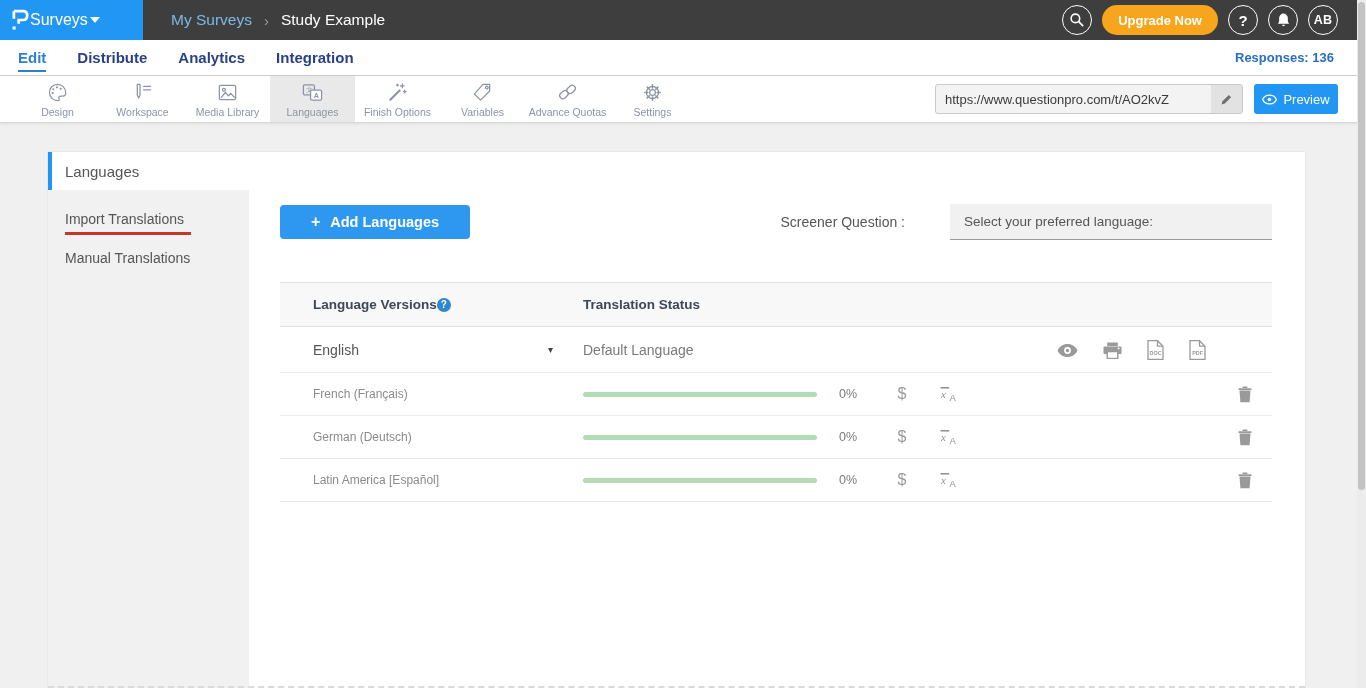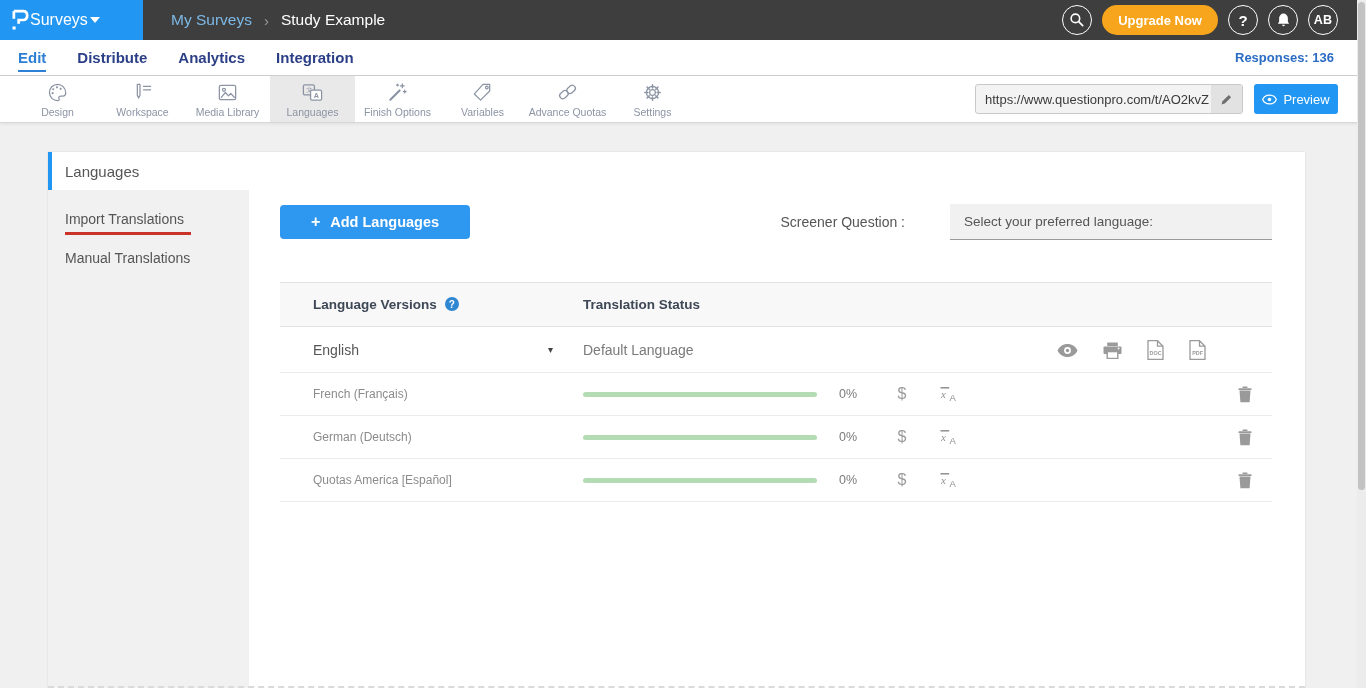--- a/index.html
+++ b/index.html
@@ -28,21 +28,21 @@
   .responses { margin-left:auto; margin-right:32px; font-size:13px; font-weight:700; color:#2b6cc4; cursor:pointer; }
 
   
   .toolbar { height:47px; background:#fff; border-bottom:1px solid #d8d8d8; box-shadow:0 1px 3px rgba(0,0,0,.08); display:flex; align-items:stretch; padding-left:15px; position:relative; z-index:3; }
   .titem { width:85px; display:flex; flex-direction:column; align-items:center; justify-content:center; gap:2px; cursor:pointer; }
   .titem.active { background:#e9e9e9; }
   .titem svg { width:23px; height:23px; stroke:#8c94a4; fill:none; stroke-width:1.3; stroke-linecap:round; stroke-linejoin:round; }
   .titem svg text { stroke:none; fill:#8c94a4; font-family:"Liberation Sans",sans-serif; }
   .tlabel { font-size:10.5px; color:#8c94a4; white-space:nowrap; }
   .toolbar-right { margin-left:auto; margin-right:28px; display:flex; align-items:center; gap:11px; }
-  .urlbox { width:268px; height:30px; background:#f3f3f3; border:1px solid #c9c9c9; border-radius:3px; display:flex; overflow:hidden; }
+  .urlbox { width:308px; height:30px; background:#f3f3f3; border:1px solid #c9c9c9; border-radius:3px; display:flex; overflow:hidden; }
   .urlbox input { flex:1; min-width:0; border:none; outline:none; background:transparent; font-family:inherit; font-size:13px; color:#3a3a3a; padding-left:9px; }
   .url-edit { width:31px; background:#e2e2e2; display:flex; align-items:center; justify-content:center; cursor:pointer; flex:none; }
   .preview-btn { width:84px; height:30px; border:none; border-radius:3px; background:var(--accent-blue,#2196f3); color:#fff; font-family:inherit; font-size:13px; display:flex; align-items:center; justify-content:center; gap:6px; cursor:pointer; }
 
   
   .page { position:absolute; top:123px; left:0; right:0; bottom:0; background:#f0f0f0; }
   .card { position:absolute; left:48px; width:1257px; top:29px; bottom:0; background:#fff; box-shadow:0 0 2px rgba(0,0,0,.10); }
   .card-title { height:38px; display:flex; align-items:center; position:relative; cursor:pointer; }
   .accent { position:absolute; left:0; top:0; width:4px; height:38px; background:var(--accent-blue,#2196f3); }
   .card-title-text { margin-left:17px; font-size:15px; color:#555; }
@@ -56,21 +56,21 @@
   .add-btn { width:190px; height:34px; border:none; border-radius:4px; background:#2e97ef; color:#fff; font-family:inherit; font-size:14.5px; font-weight:600; display:flex; align-items:center; justify-content:center; gap:10px; cursor:pointer; }
   .add-plus { font-size:16px; font-weight:700; }
   .screener { display:flex; align-items:center;gap:28px; }
   .screener-label { font-size:14px; color:#555; margin-right:17px; }
   .screener-select { width:322px; height:36px; background:#f1f1f1; border:none; border-bottom:1px solid #9a9a9a; display:flex; align-items:center; padding-left:14px; font-size:13.5px; color:#555; cursor:pointer; }
 
   
   .ltable { margin-top:42px; }
   .thead { height:45px; background:#f8f8f8; border-top:1px solid #e2e2e2; border-bottom:1px solid #e2e2e2; display:grid; grid-template-columns:303px 1fr; align-items:center; }
   .th { font-size:13.5px; font-weight:700; color:#3d4756; }
-  .th1 { padding-left:33px; display:flex; align-items:flex-start; gap:8px; }
+  .th1 { padding-left:33px; display:flex; align-items:center; }
   .help-badge { width:14px; height:14px; border-radius:50%; background:#2f86d1; color:#fff; font-size:10px; font-weight:700; display:flex; align-items:center; justify-content:center; cursor:pointer; }
 
   .row-default { height:46px; border-bottom:1px solid #ebebeb; display:grid; grid-template-columns:303px 1fr; align-items:center; position:relative; }
   .name-cell { padding-left:33px; padding-right:30px; display:flex; align-items:center; justify-content:space-between; font-size:14px; color:#555; cursor:pointer; }
   .caret { font-size:10px; color:#444; }
   .status { font-size:14px; color:#7a7a7a; }
   .doc-icons { position:absolute; right:66px; top:0; height:46px; display:flex; align-items:center; gap:25px; }
   .action-icon { cursor:pointer; display:flex; align-items:center; }
 
   .row-lang { height:43px; border-bottom:1px solid #ebebeb; display:grid; grid-template-columns:303px 234px 62px 46px 46px 1fr 55px; align-items:center; }
@@ -340,21 +340,21 @@
             <div class="cell-center action-icon">
               <svg width="14" height="17" viewBox="0 0 14 17">
                 <path d="M1.5 4.6h11l-.9 11.7H2.4z" fill="#9a9a9a"></path>
                 <rect x="0.5" y="2.3" width="13" height="1.7" rx="0.5" fill="#9a9a9a"></rect>
                 <rect x="4.5" y="0.4" width="5" height="1.5" rx="0.4" fill="#9a9a9a"></rect>
               </svg>
             </div>
           </div>
 
           <div class="row-lang">
-            <div class="lang-name">Quotas America [Español]</div>
+            <div class="lang-name">Latin America [Español]</div>
             <div class="cell-center">
                 <div class="bar"></div>
               </div>
             <div class="pct">0%</div>
             <div class="dollar">$</div>
             <div class="cell-center action-icon">
               <svg width="19" height="16" viewBox="0 0 19 16">
                 <line x1="1.5" y1="1.8" x2="10.2" y2="1.8" stroke="#8f8f8f" stroke-width="1.5"></line>
                 <text x="2" y="11.6" font-size="11" font-style="italic" fill="#8f8f8f" font-family="Liberation Serif,serif">x</text>
                 <text x="10.6" y="15.2" font-size="9.5" fill="#8f8f8f" font-family="Liberation Sans,sans-serif">A</text>

